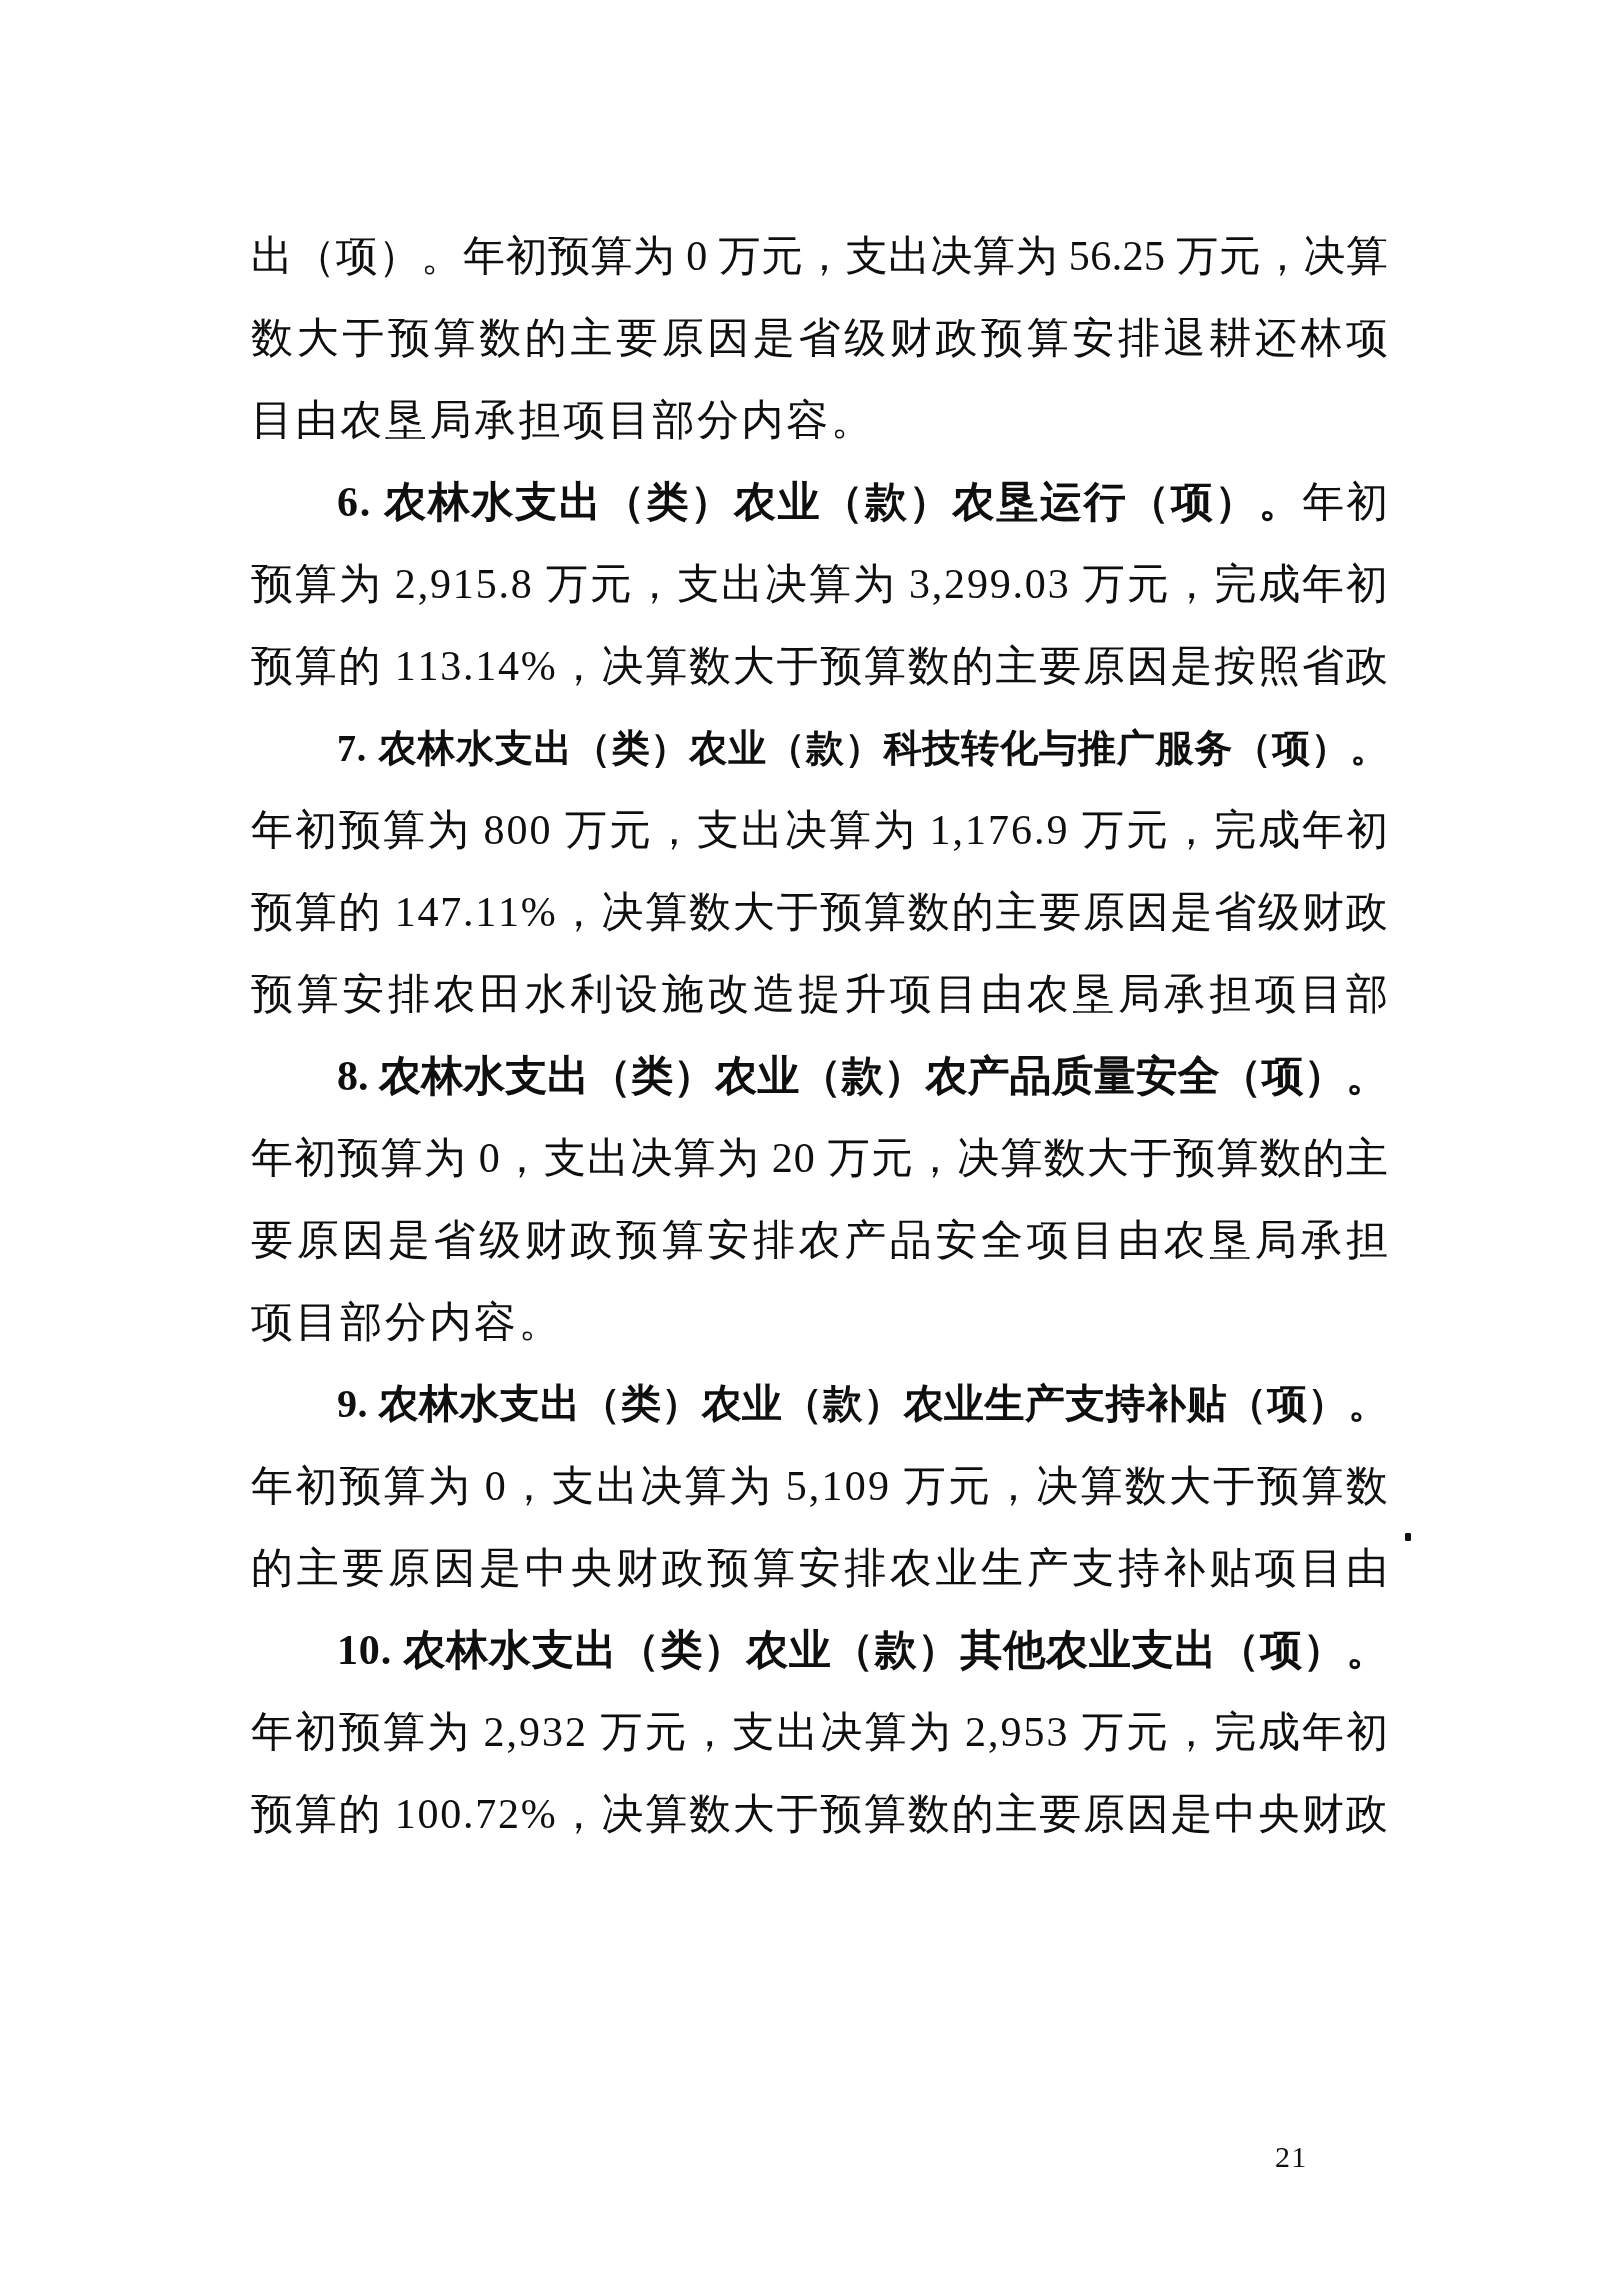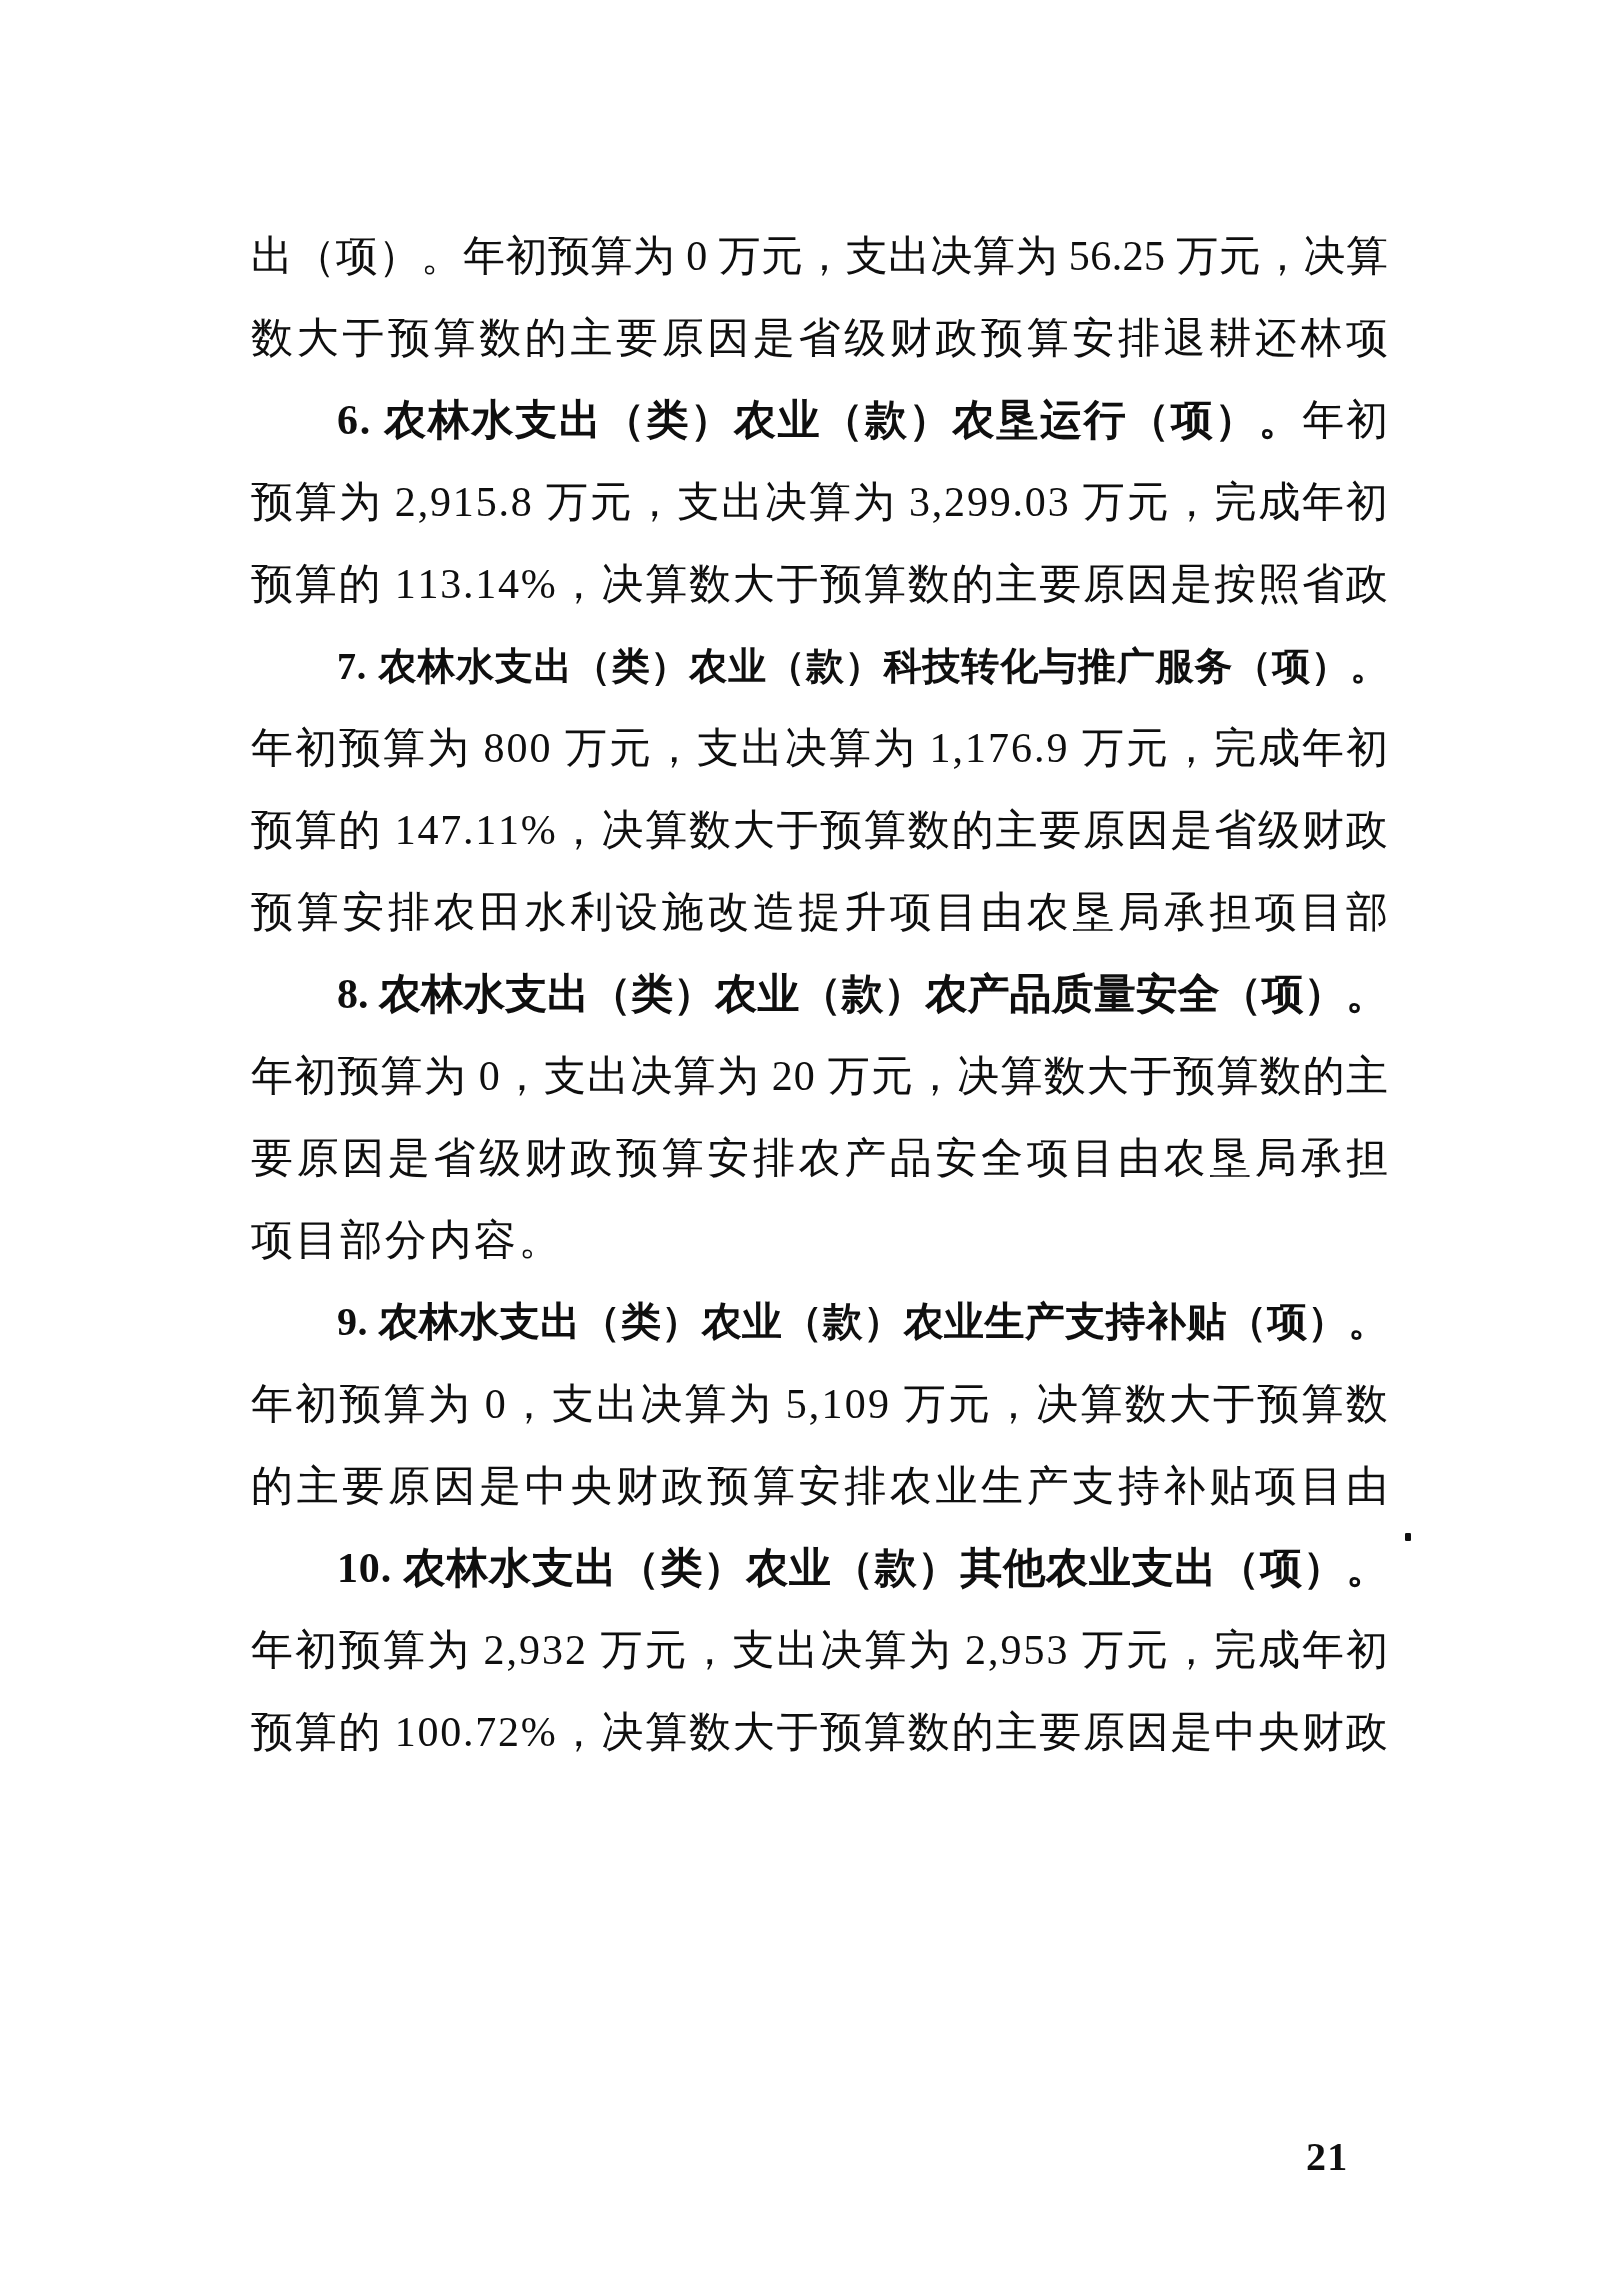--- a/index.html
+++ b/index.html
@@ -29,26 +29,25 @@
     justify-content:space-between;
     align-items:baseline;
     letter-spacing:0;
   }
   .line.justify span{flex:0 0 auto;}
   .line.indent{padding-left:86px;}
   .b{font-weight:bold;}
   .sp{display:inline-block;min-width:10.4px;}
   .page-number{
     position:absolute;
-    left:1306px;top:2140px;
-    font-size:40px;
+    left:1275px;top:2140px;
+    font-size:30px;
     line-height:33px;
     letter-spacing:1.3px;
     color:#0f0f0f;
-    font-weight:bold;
   }
   .stray-mark{
     position:absolute;
     left:1405px;top:1533px;
     width:5.9px;height:7.8px;
     background:#101010;
     border-radius:1.3px;
   }
 </style>
 </head>
@@ -111,20 +110,21 @@
         <span>预</span>
         <span>算</span>
         <span>安</span>
         <span>排</span>
         <span>退</span>
         <span>耕</span>
         <span>还</span>
         <span>林</span>
         <span>项</span>
       </div>
+      <div class="line"><span>目由农垦局承担项目部分内容。</span></div>
       <div class="line justify indent">
         <span class="b">6</span>
         <span class="b">.</span>
         <span class="sp b">&nbsp;</span>
         <span class="b">农</span>
         <span class="b">林</span>
         <span class="b">水</span>
         <span class="b">支</span>
         <span class="b">出</span>
         <span class="b">（</span>

